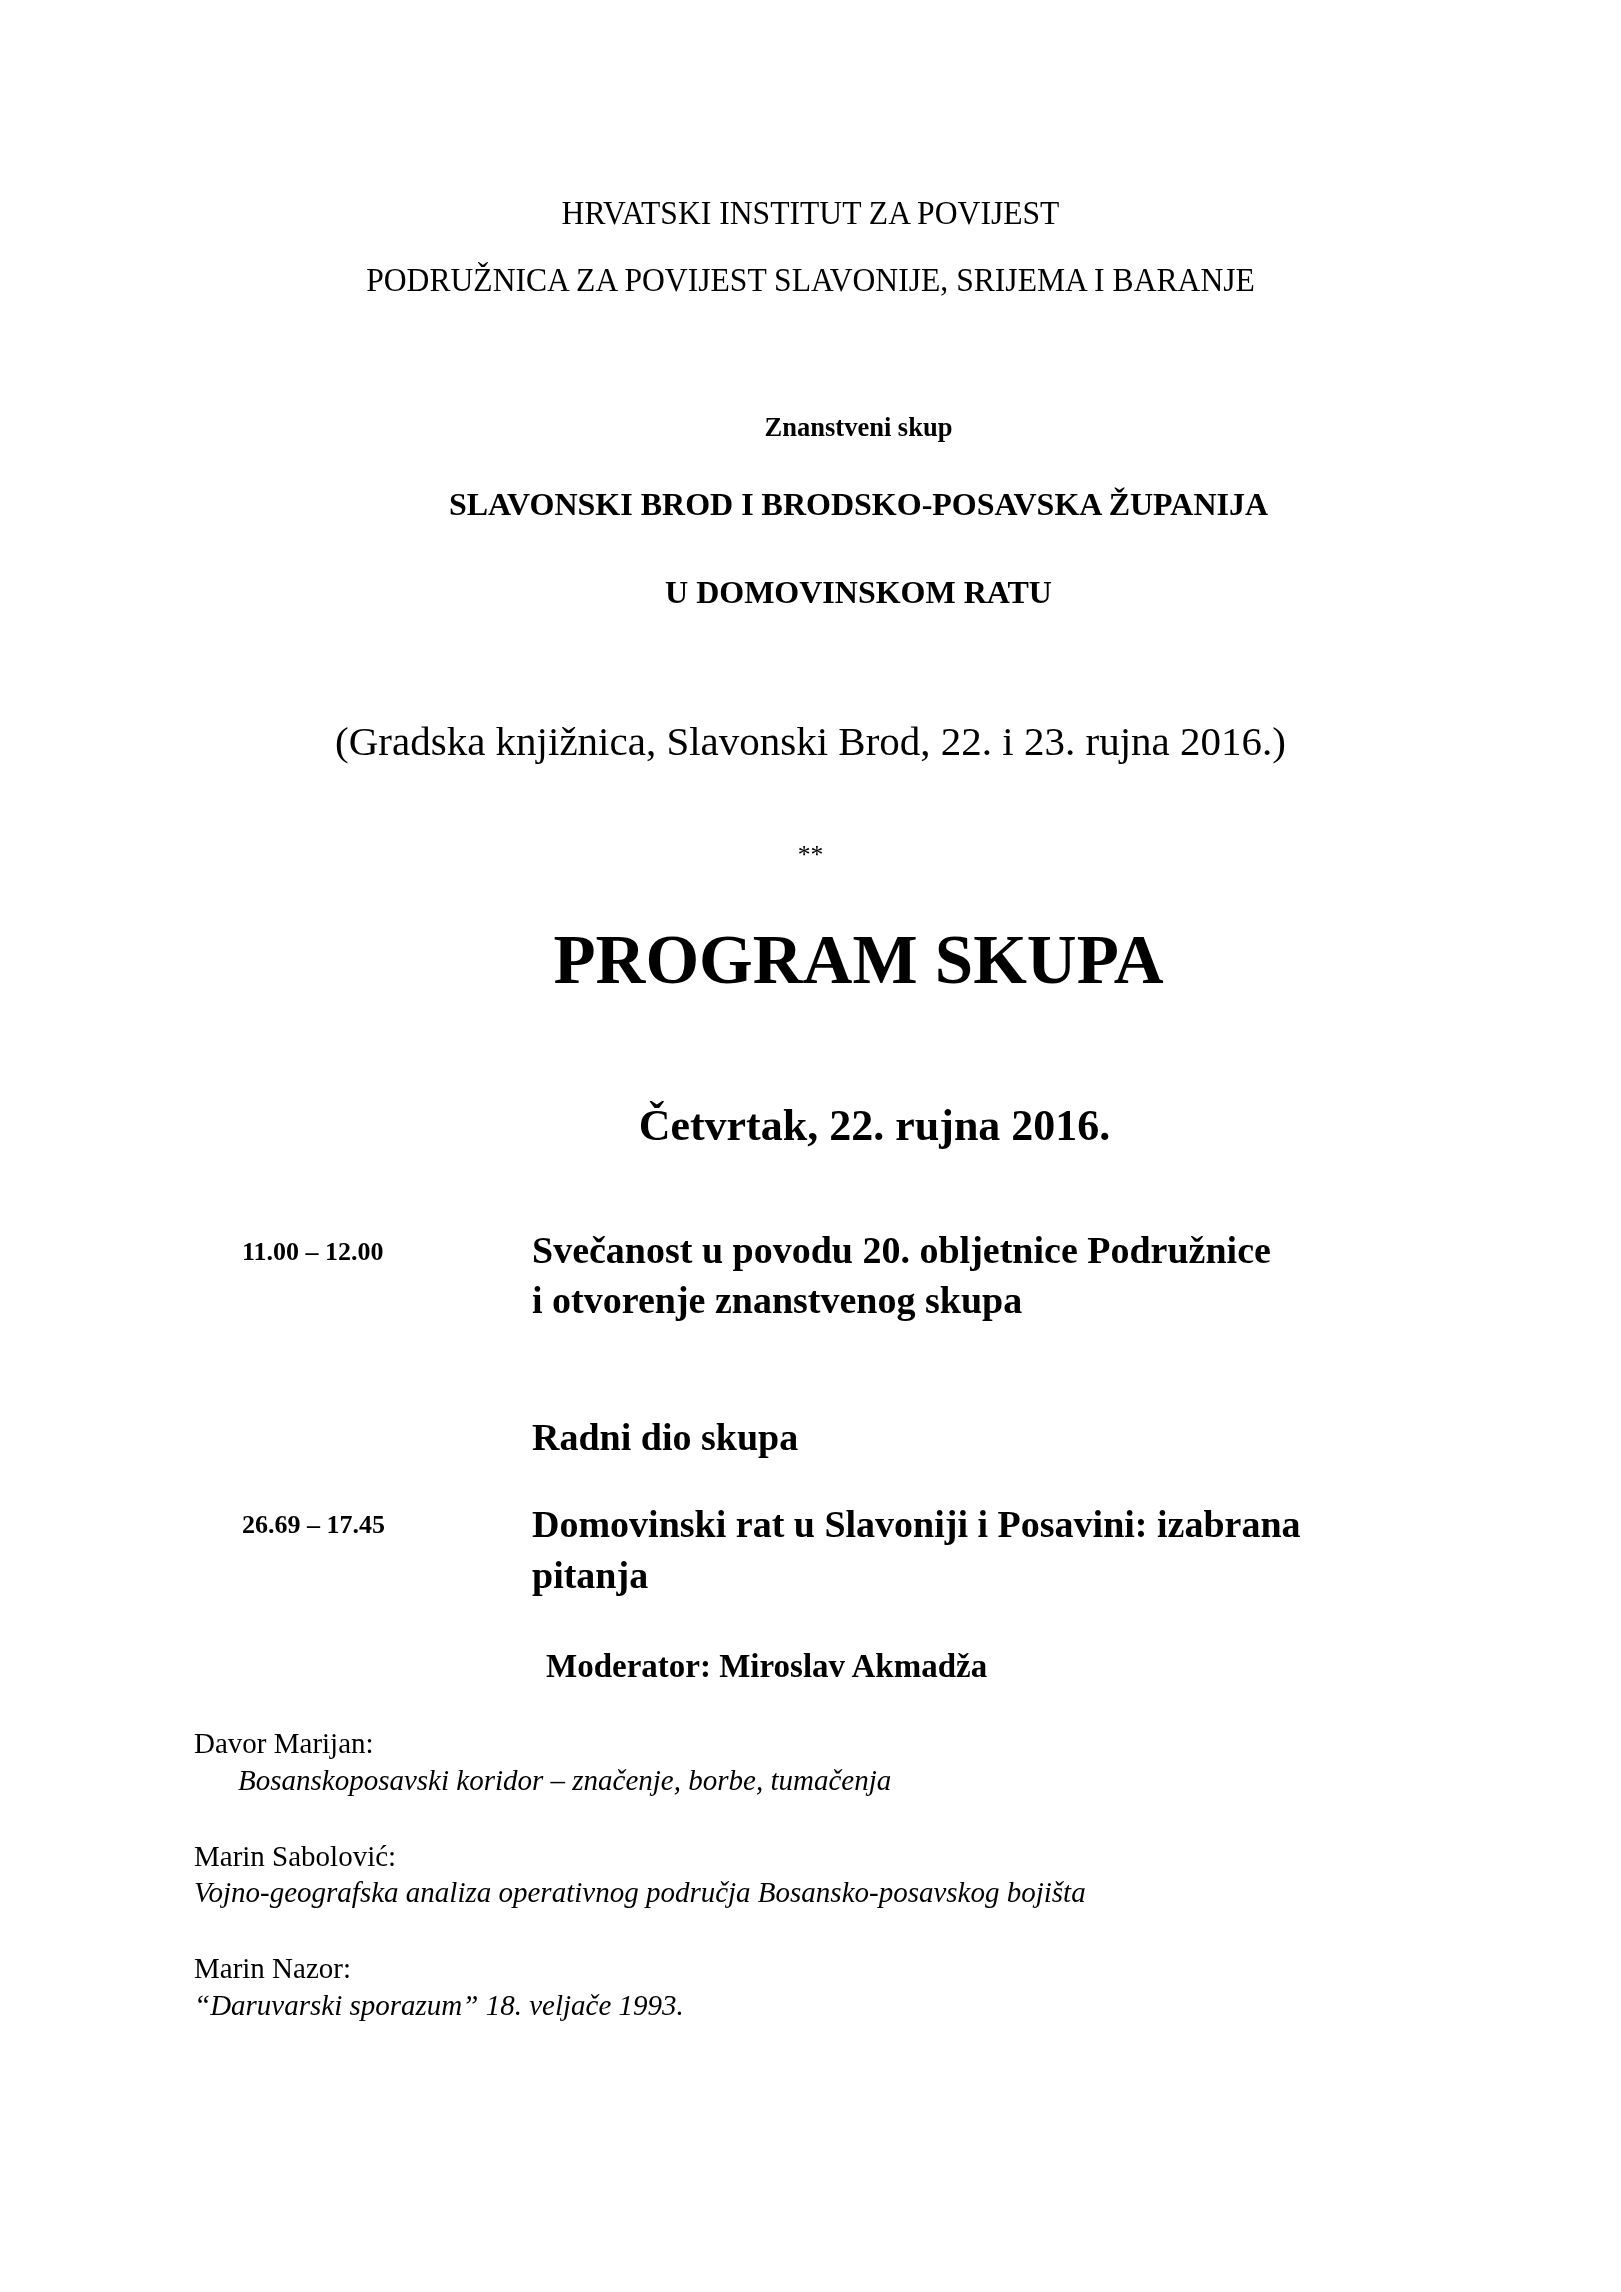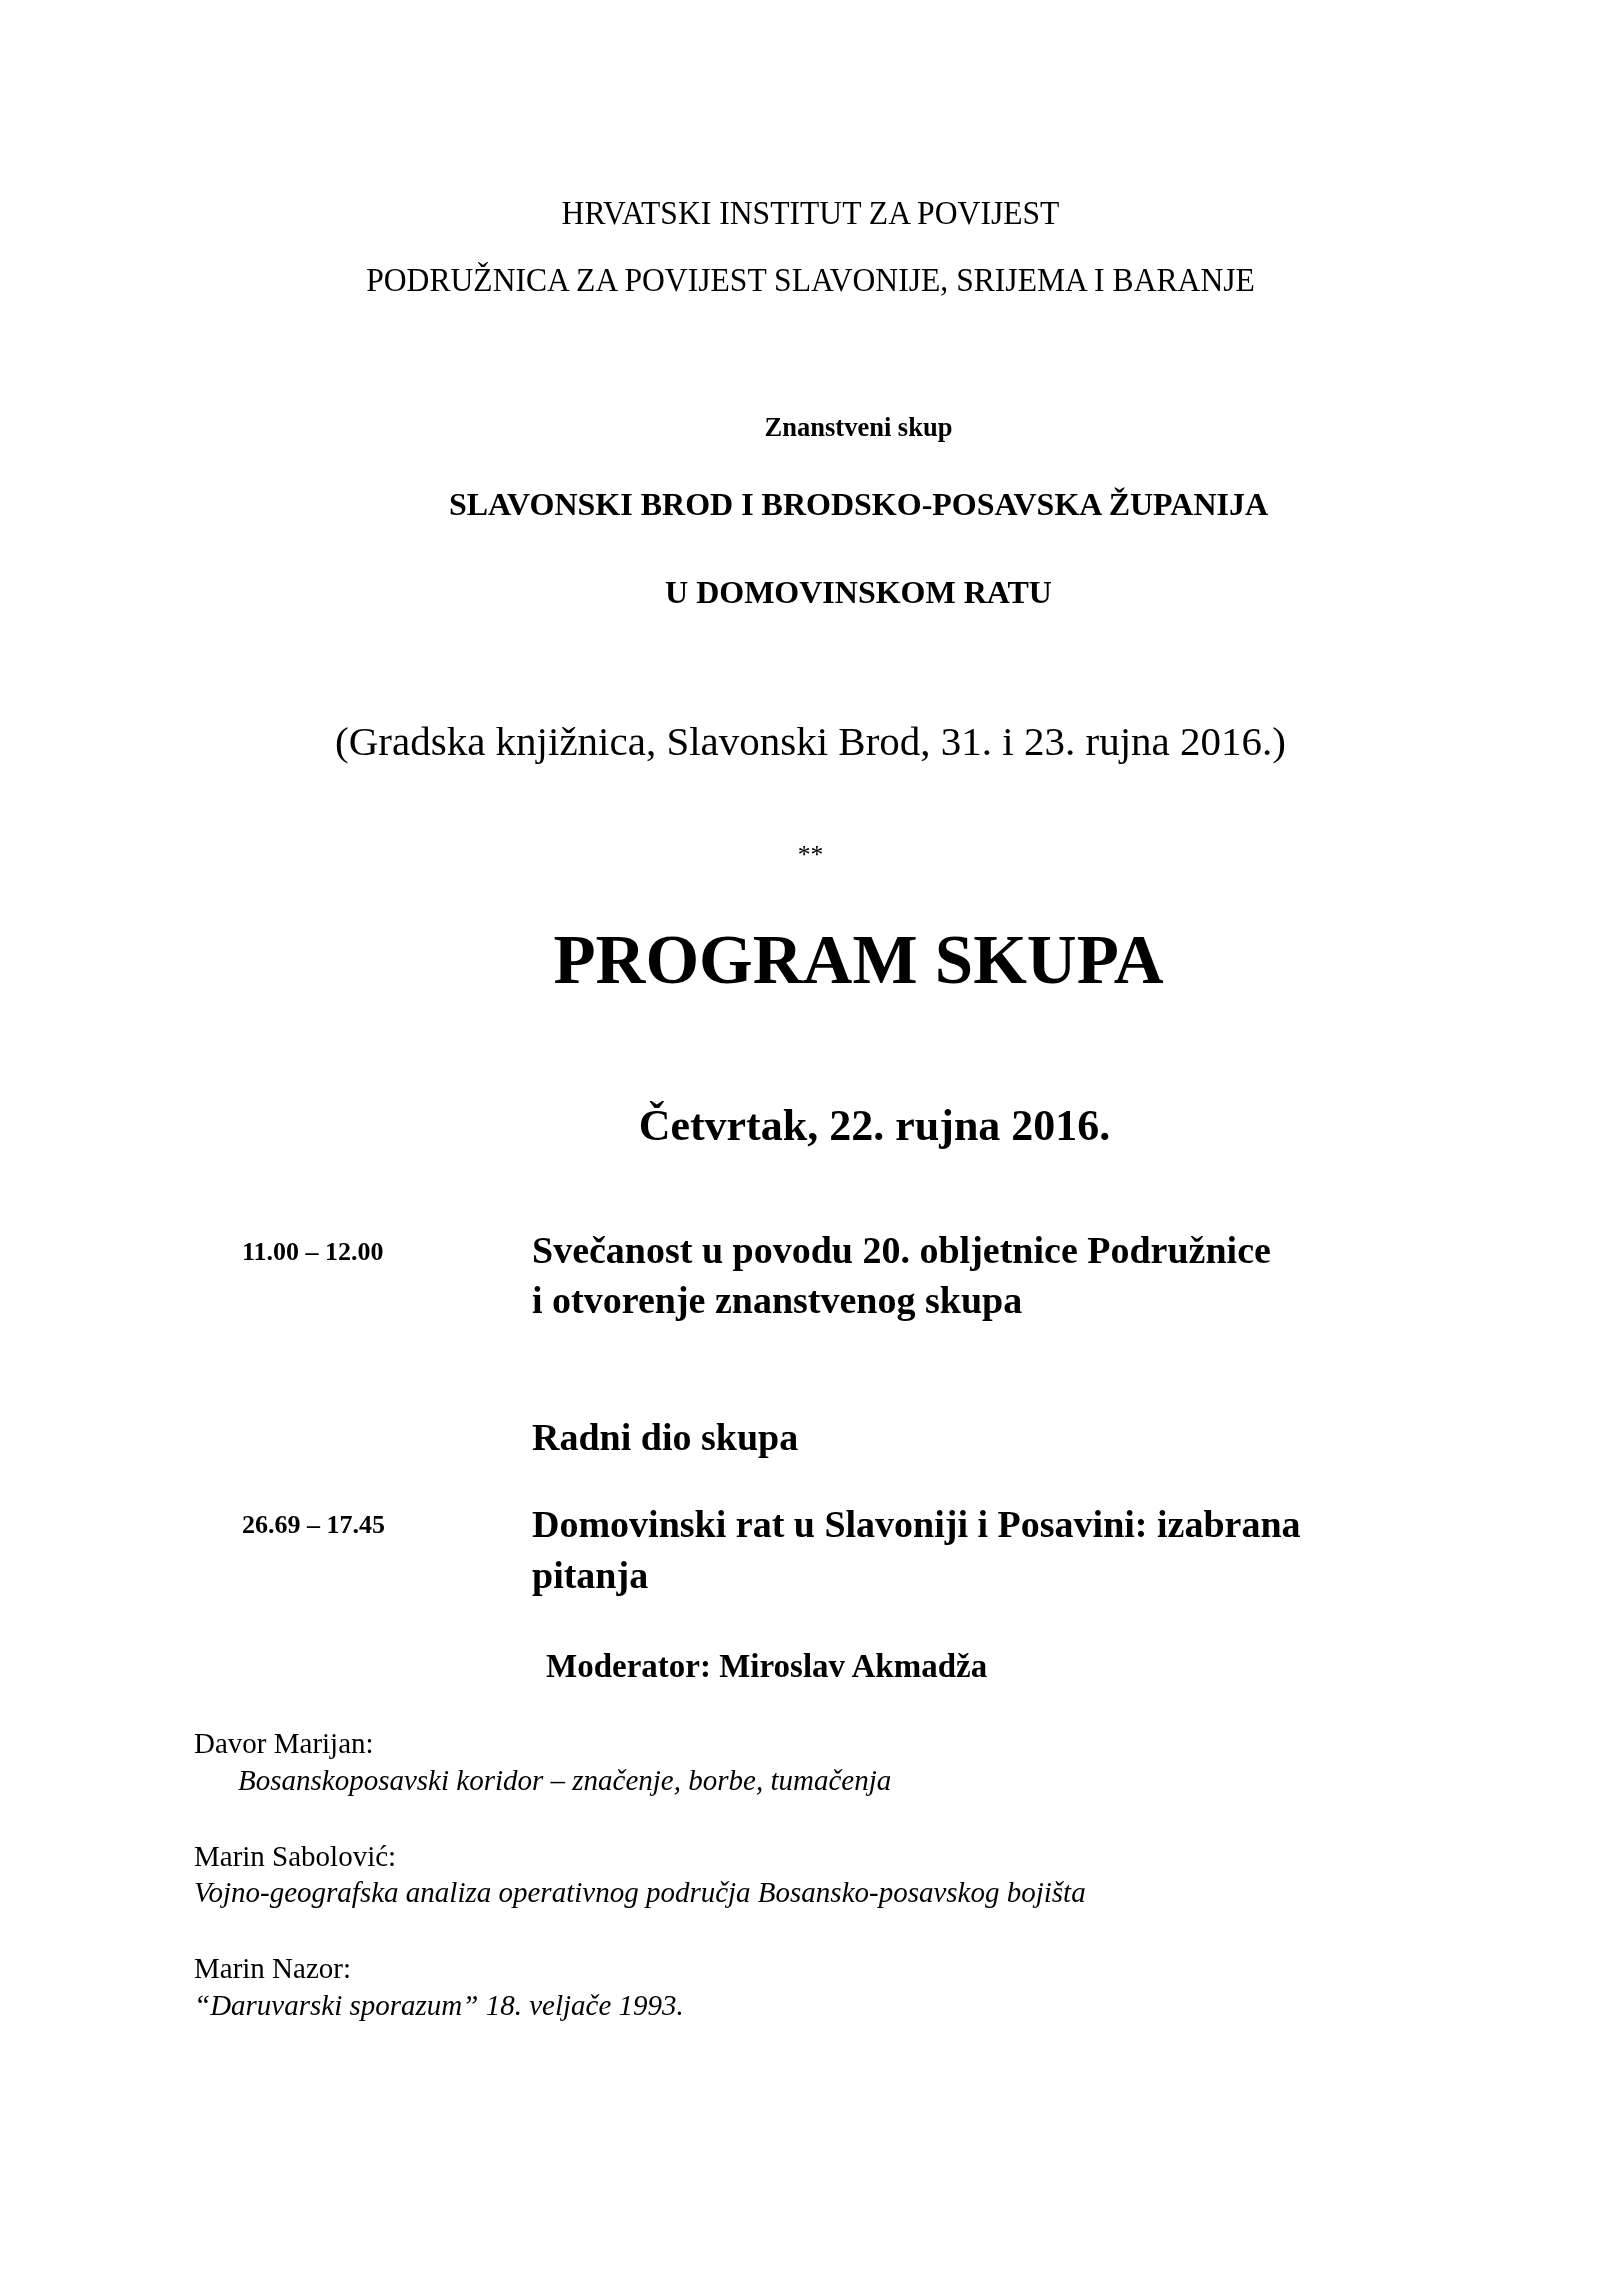--- a/index.html
+++ b/index.html
@@ -27,21 +27,21 @@
 
 <div>
 
   <div class="abs center reg h-inst" style="top:194px;">HRVATSKI INSTITUT ZA POVIJEST</div>
   <div class="abs center reg h-inst" style="top:261px;">PODRUŽNICA ZA POVIJEST SLAVONIJE, SRIJEMA I BARANJE</div>
 
   <div class="abs center bold h-sub" style="top:412px;">Znanstveni skup</div>
   <div class="abs center bold h-title" style="top:486px;">SLAVONSKI BROD I BRODSKO-POSAVSKA ŽUPANIJA</div>
   <div class="abs center bold h-title" style="top:574px;">U DOMOVINSKOM RATU</div>
 
-  <div class="abs center reg h-venue" style="top:717px;">(Gradska knjižnica, Slavonski Brod, 31. i 23. rujna 2016.)</div>
+  <div class="abs center reg h-venue" style="top:717px;">(Gradska knjižnica, Slavonski Brod, 22. i 23. rujna 2016.)</div>
   <div class="abs center reg h-stars" style="top:840px;">**</div>
 
   <div class="abs center bold h-program" style="top:921px;">PROGRAM SKUPA</div>
   <div class="abs center bold h-day" style="top:1100px;">Četvrtak, 22. rujna 2016.</div>
 
   <div>
     <div class="abs bold time" style="top:1237px;">11.00 – 12.00</div>
     <div class="abs bold sess" style="top:1228px;">Svečanost u povodu 20. obljetnice Podružnice</div>
     <div class="abs bold sess" style="top:1278px;">i otvorenje znanstvenog skupa</div>
   </div>

